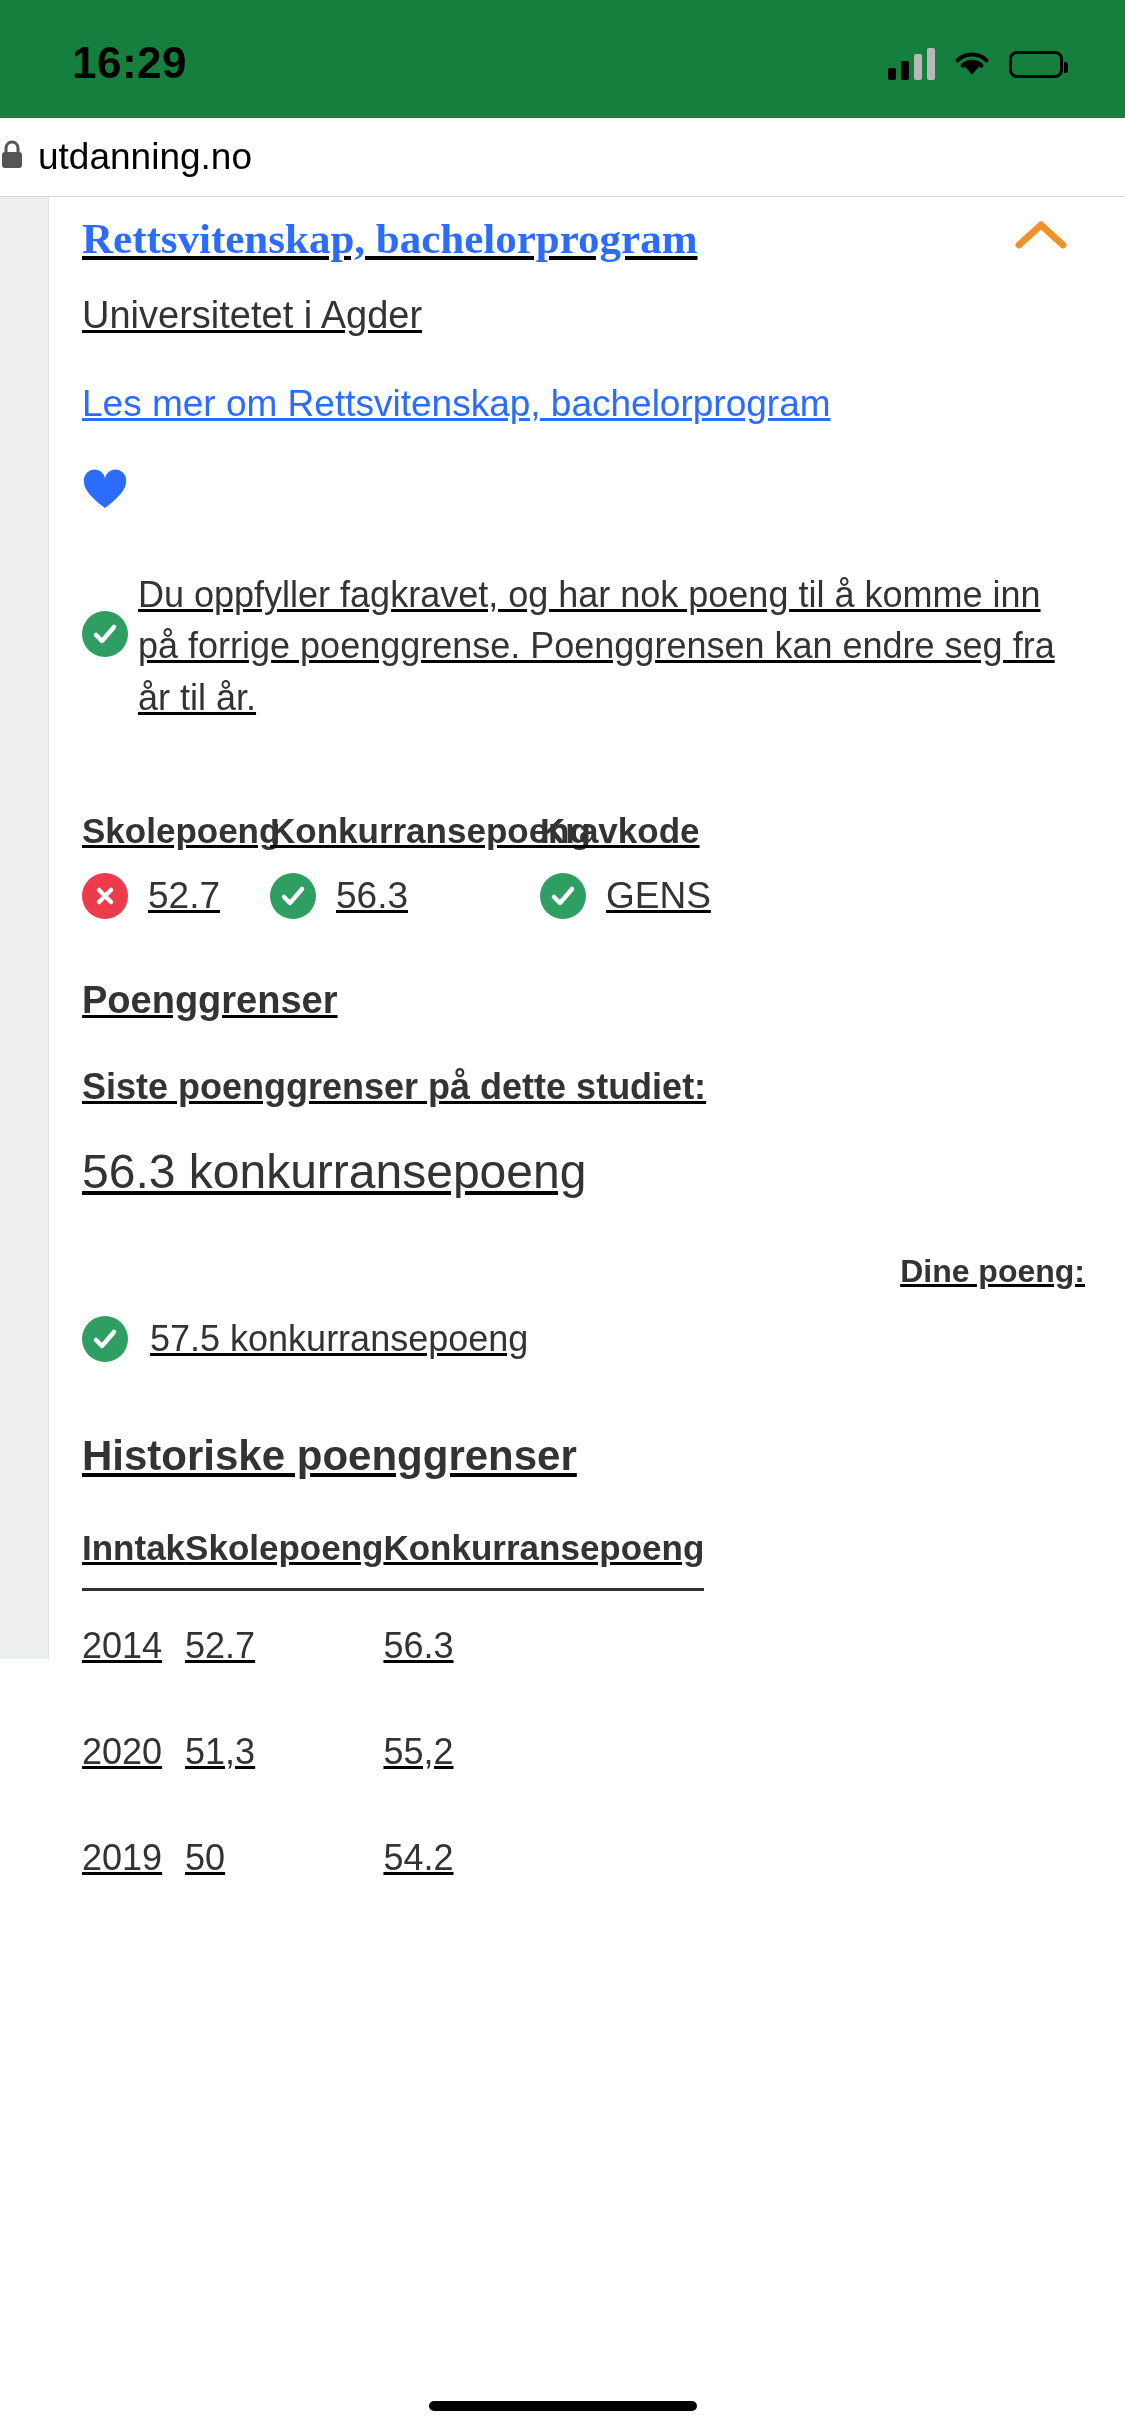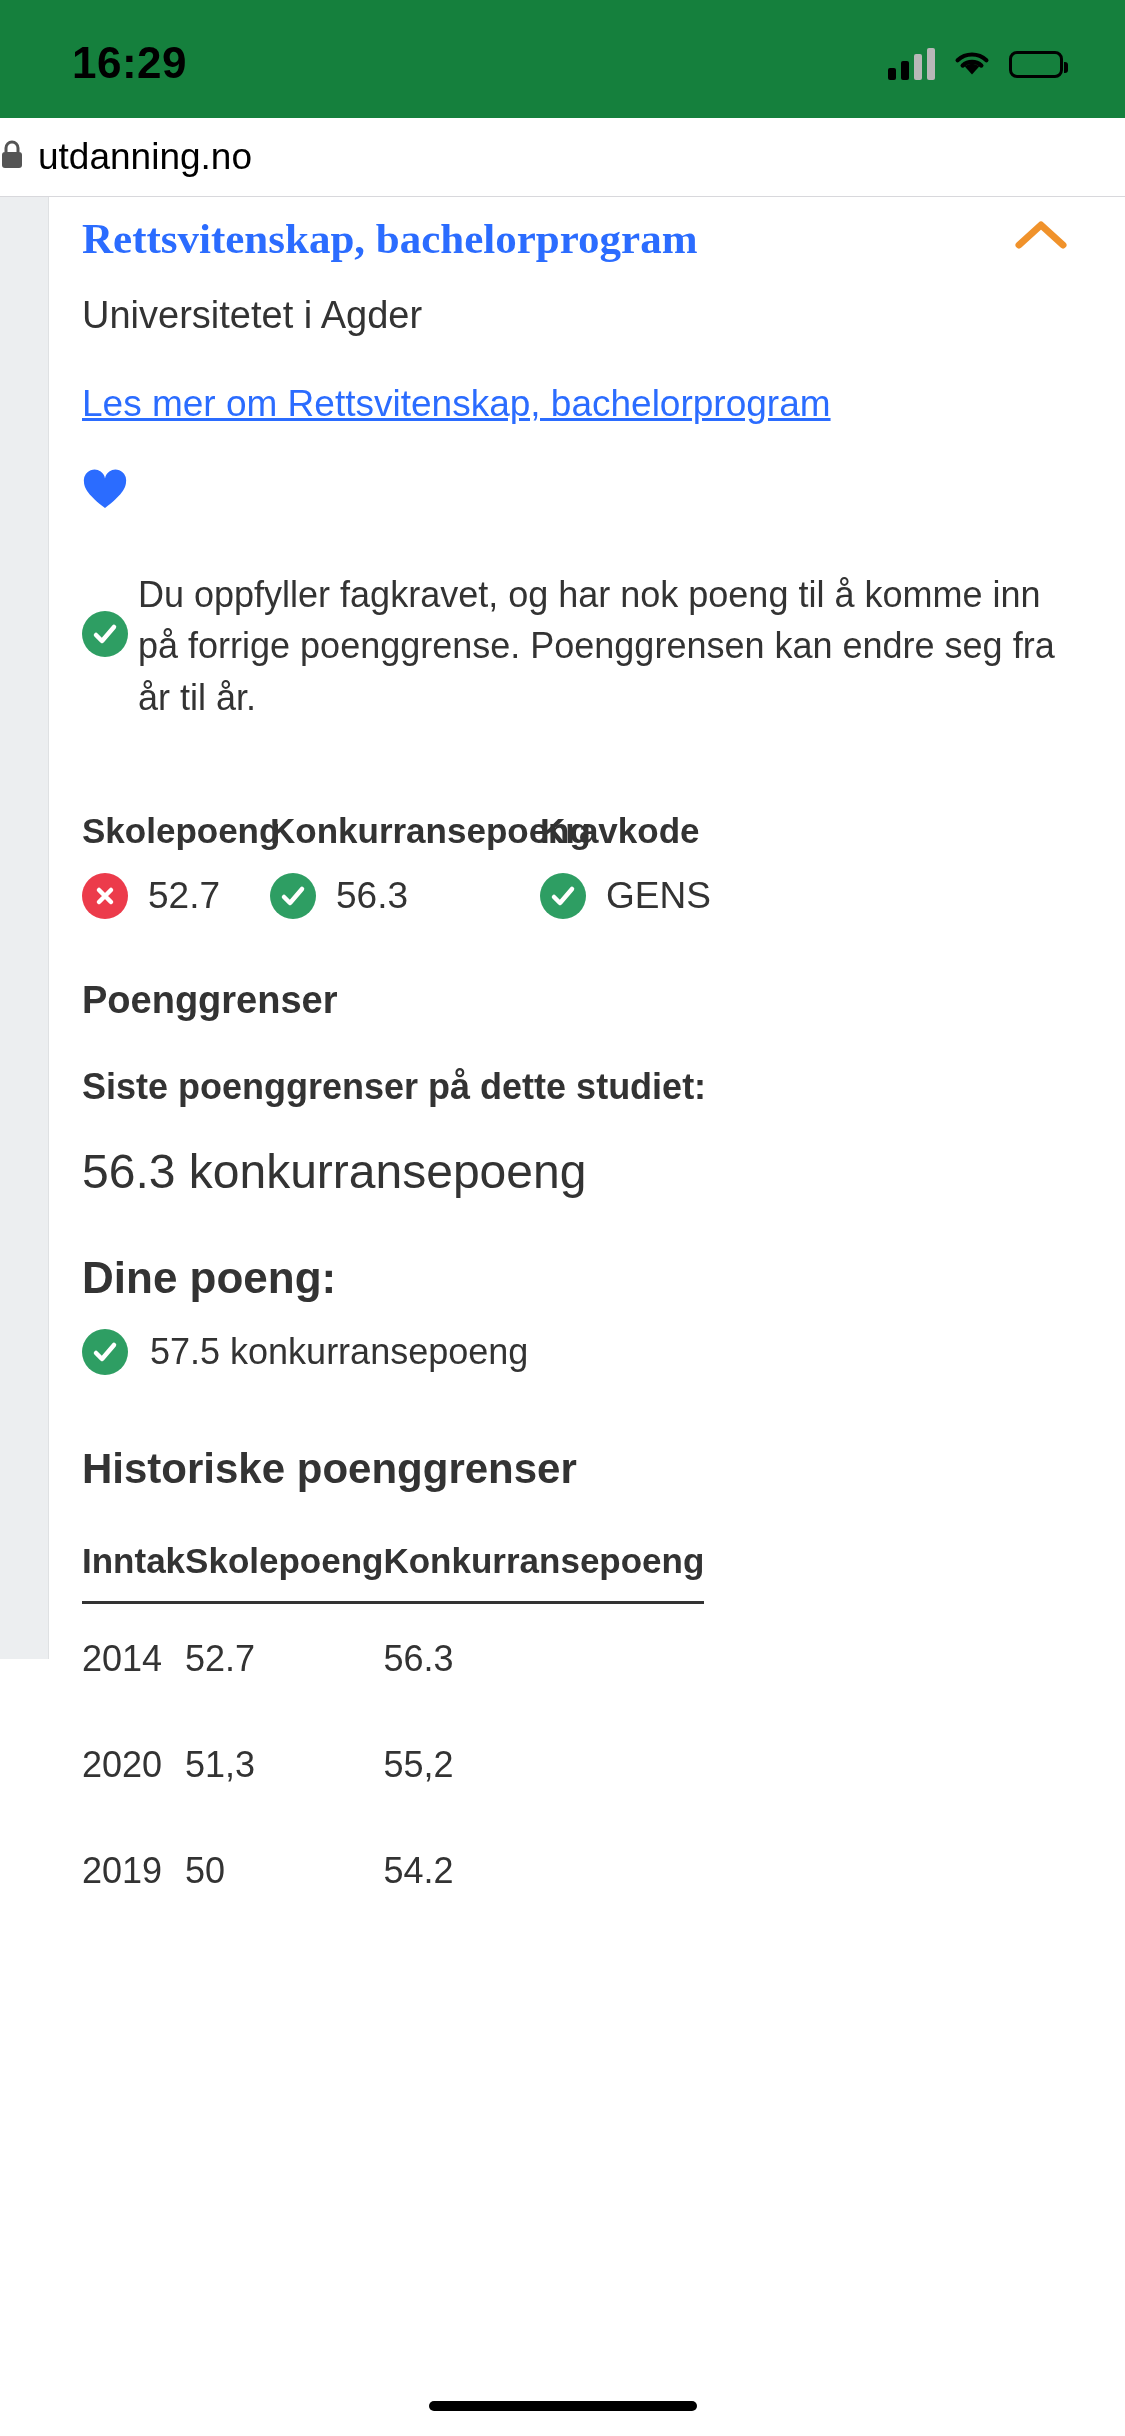--- a/index.html
+++ b/index.html
@@ -113,20 +113,21 @@
     width: 48px;
     height: 1462px;
     background: #eceef0;
     border-right: 1px solid #dfe1e3;
   }
   .content {
     position: absolute;
     left: 82px;
     right: 40px;
     top: 0;
+    text-decoration: underline;
   }
 
   .card-header {
     display: flex;
     align-items: flex-start;
     justify-content: space-between;
     padding-top: 18px;
   }
   .card-title {
     font-size: 43px;
@@ -232,23 +233,24 @@
     font-weight: bold;
     color: #333333;
   }
   .plain {
     margin-top: 36px;
     font-size: 48px;
     color: #333333;
   }
   .your-points-label {
     margin-top: 54px;
-    font-size: 44px;
-    font-weight: bold;
-    color: #333333;
+    font-size: 32px;
+    font-weight: bold;
+    color: #333333;
+    text-align: right;
   }
   .your-points-val {
     margin-top: 26px;
     display: flex;
     align-items: center;
     gap: 22px;
     font-size: 36px;
     color: #333333;
   }
   h2.section.hist {

